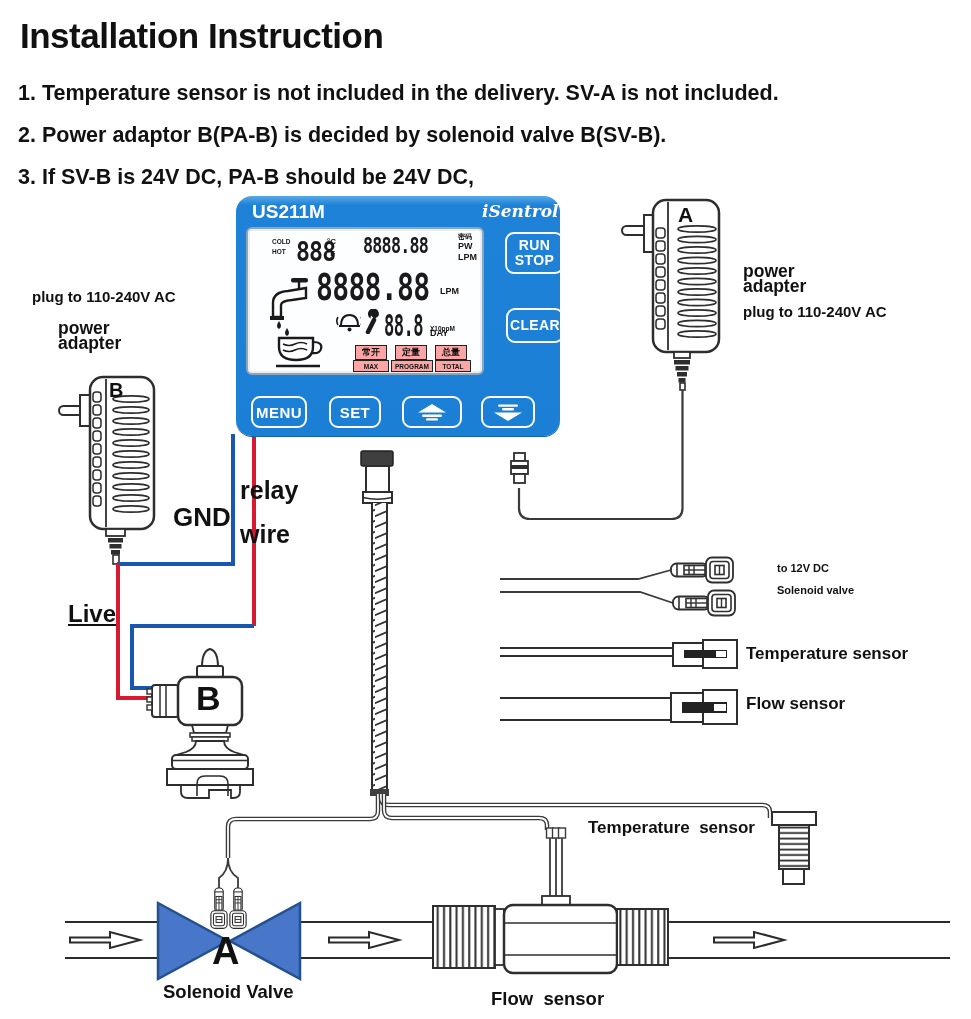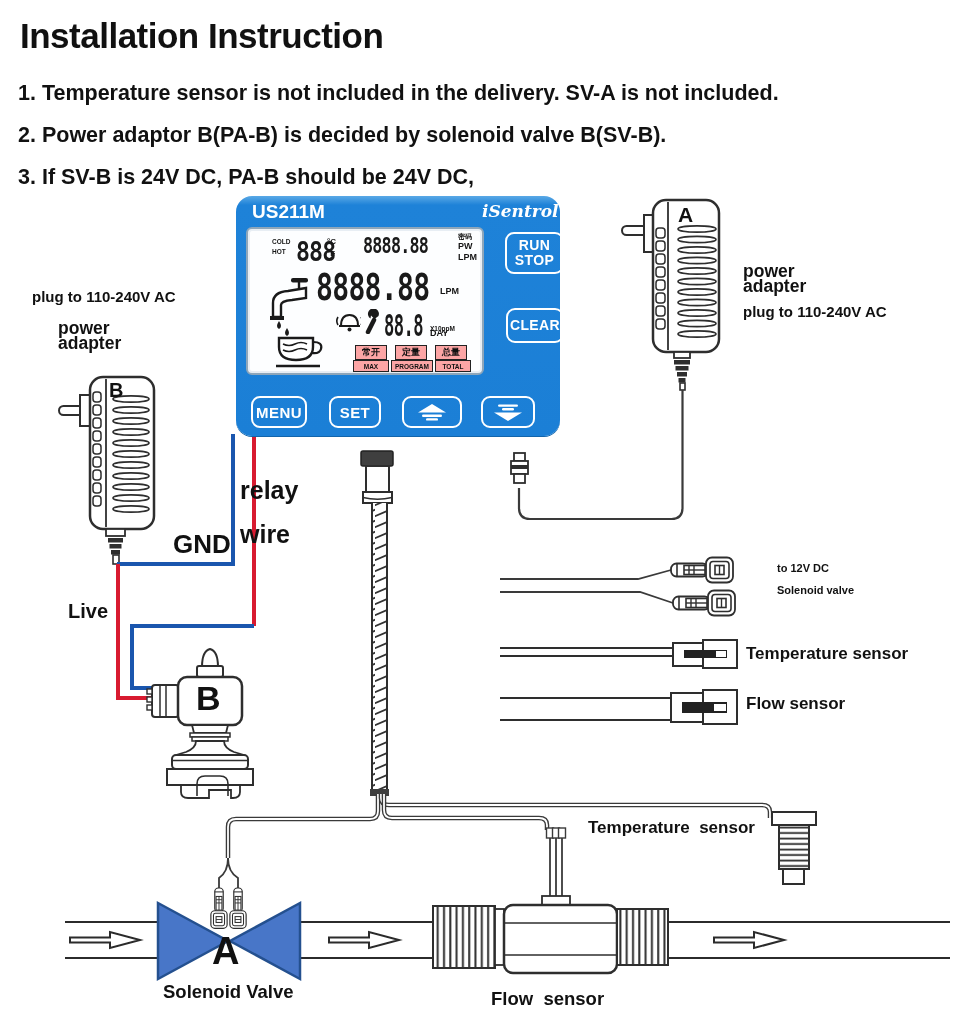--- a/index.html
+++ b/index.html
@@ -371,22 +371,22 @@
 adapter</div>
   <div class="lbl z2" style="left:743px;top:304px;font-size:15px;">plug to 110-240V AC</div>
 
   <div class="lbl z2" style="left:32px;top:289px;font-size:15px;">plug to 110-240V AC</div>
   <div class="lbl z2" style="left:58px;top:321px;font-size:17.5px;line-height:15px;">power
 adapter</div>
   <div class="lbl z2 tagBsmall" style="left:109px;top:380px;">B</div>
 
   <div class="lbl z2" style="left:240px;top:468px;font-size:25px;line-height:44px;">relay
 wire</div>
-  <div class="lbl z2" style="left:173px;top:531px;font-size:26px;">GND</div>
-  <div class="lbl z2" style="left:68px;top:601px;font-size:20px;">Live</div>
+  <div class="lbl z2" style="left:173px;top:504px;font-size:26px;">GND</div>
+  <div class="lbl z2" style="left:68px;top:601px;font-size:24px;text-decoration:underline;">Live</div>
 
   <div class="lbl z2" id="valveB-tag" style="left:196px;top:681px;">B</div>
 
   <div class="lbl z2" style="left:745px;top:557px;font-size:11px;line-height:22px;margin-left:32px;">to 12V DC
 Solenoid valve</div>
   <div class="lbl z2" style="left:746px;top:645px;font-size:17px;">Temperature sensor</div>
   <div class="lbl z2" style="left:746px;top:695px;font-size:17px;">Flow sensor</div>
 
   <div class="lbl z2" style="left:588px;top:819px;font-size:17px;white-space:pre;">Temperature  sensor</div>
   <div class="lbl z2" id="valveA-tag" style="left:212px;top:932px;font-size:38px;">A</div>

